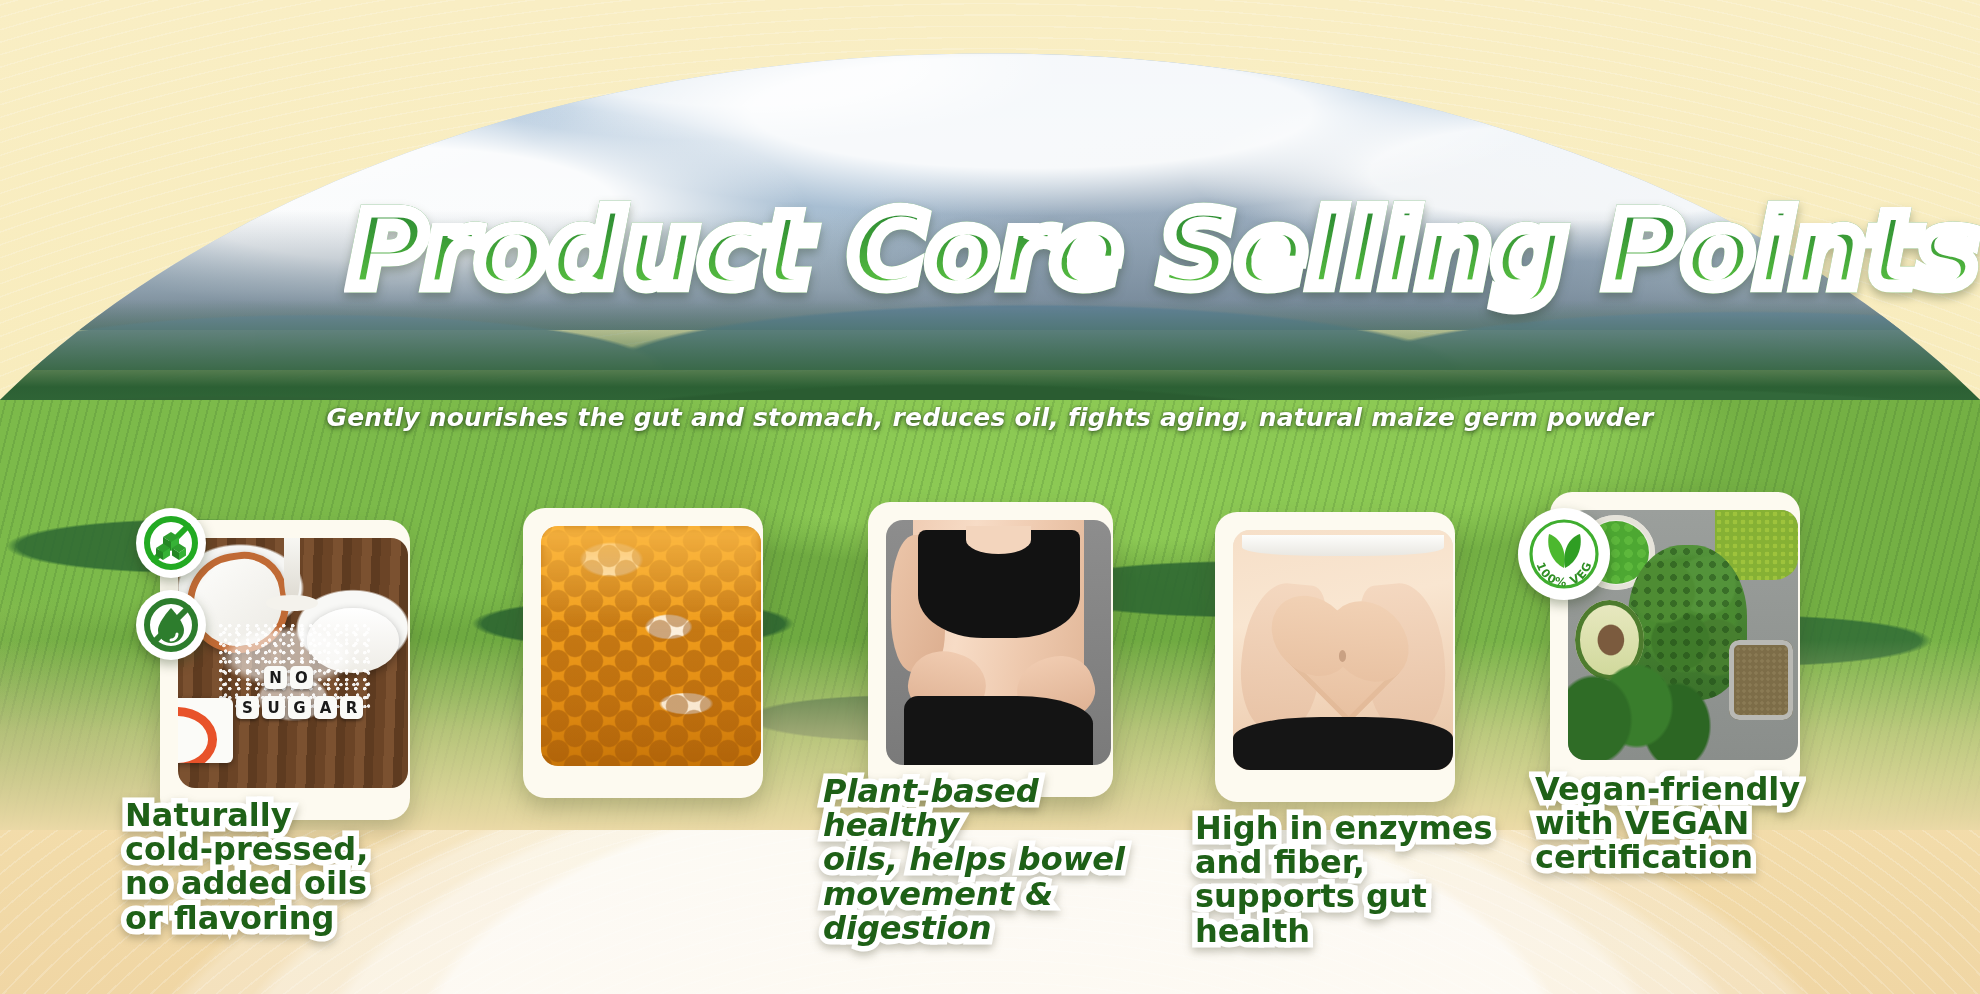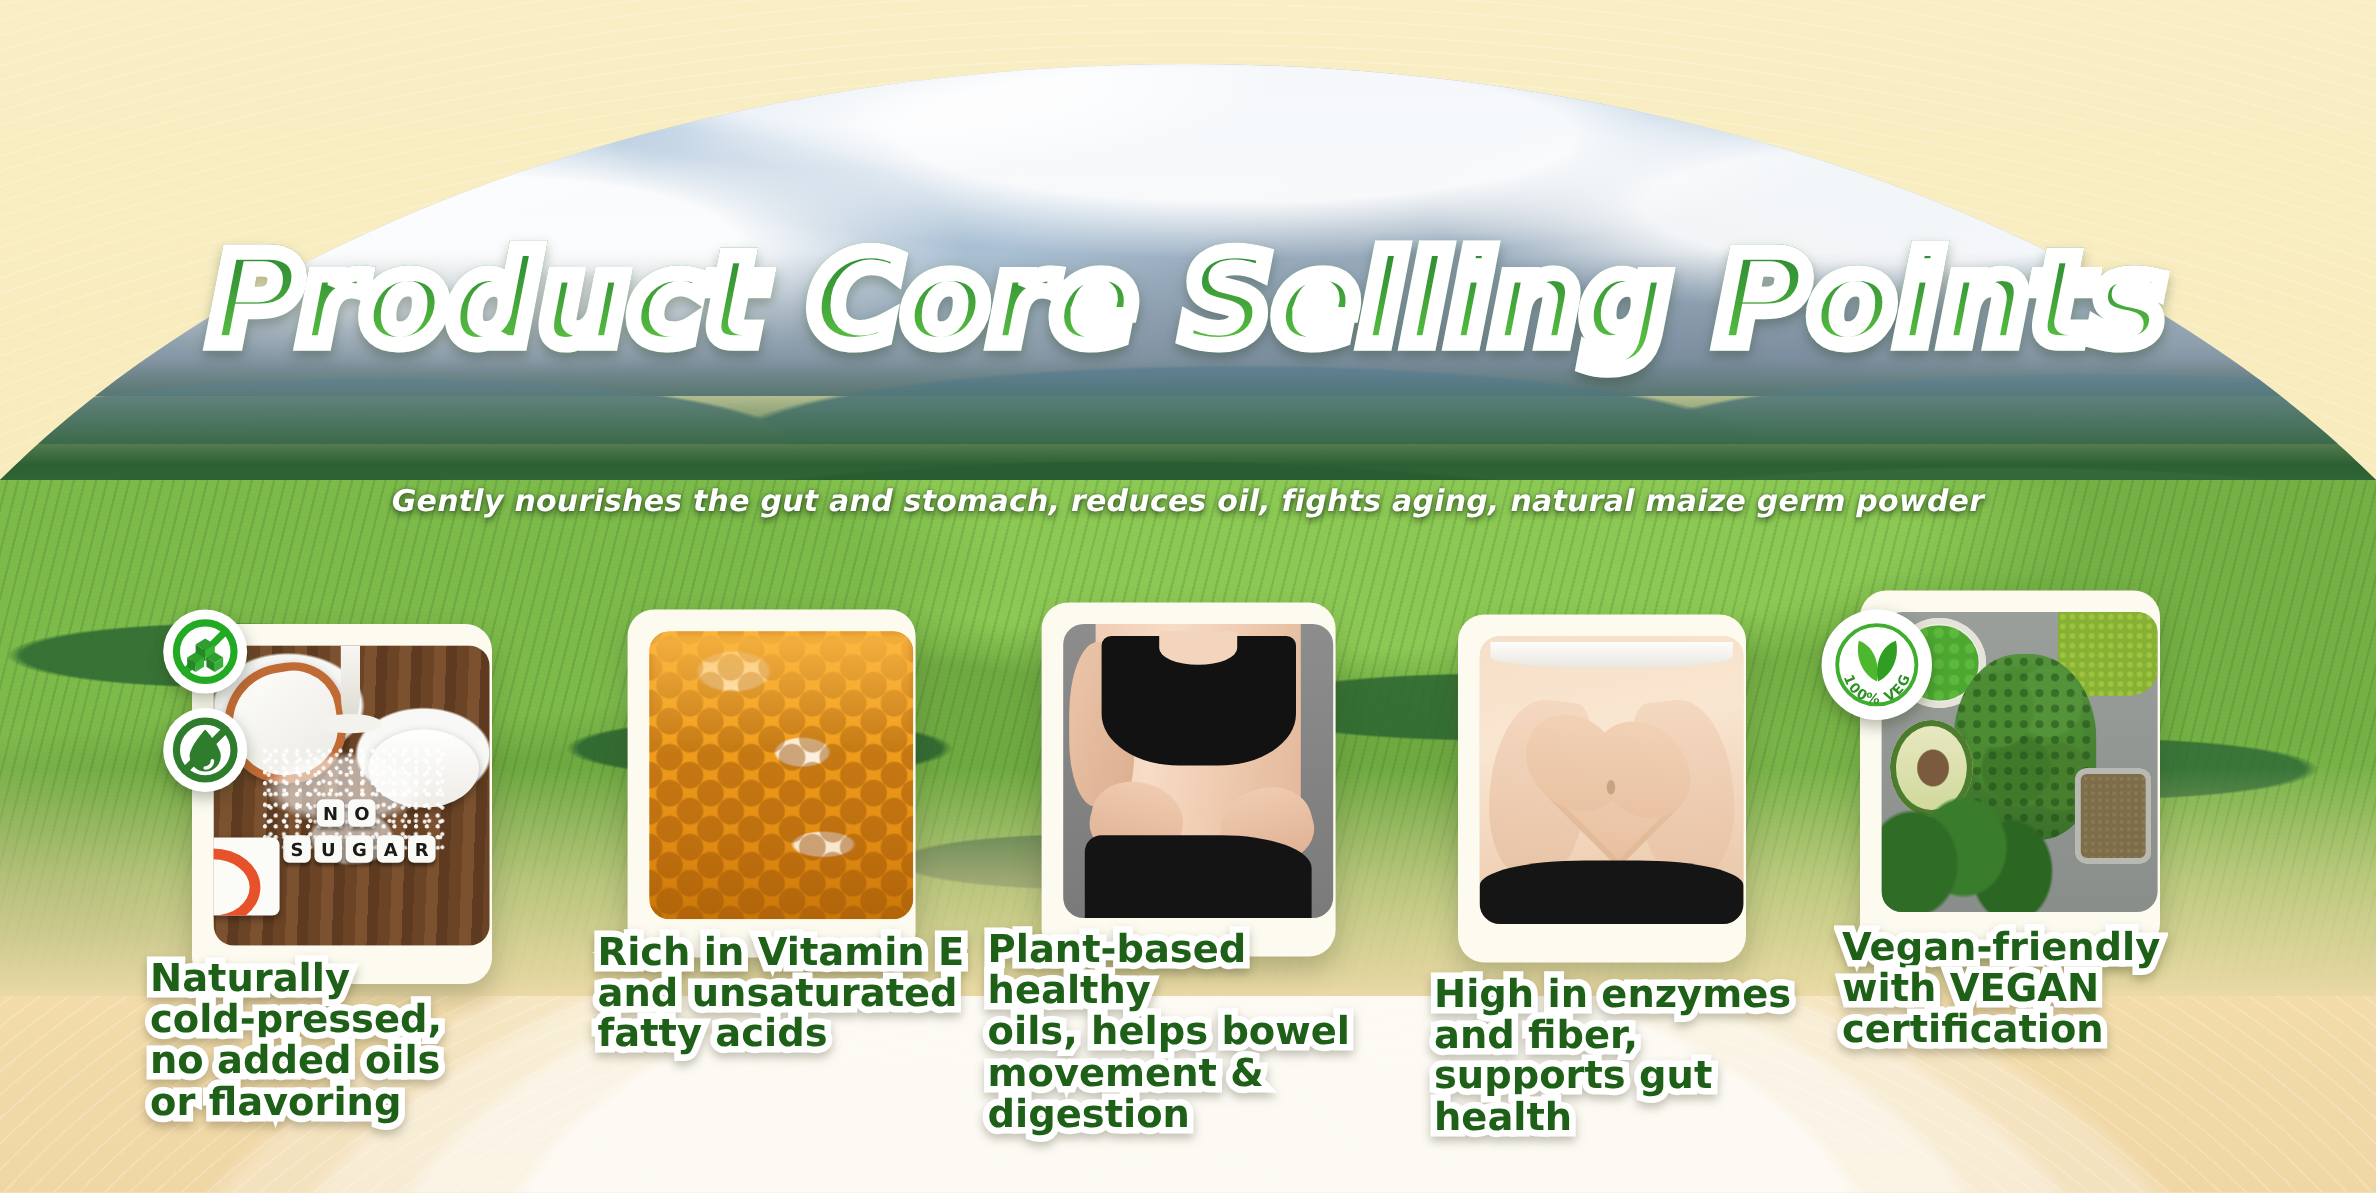--- a/index.html
+++ b/index.html
@@ -104,21 +104,21 @@
   }
   
   .arc-fade{
     position:absolute; left:0; bottom:0; width:100%; height:190px;
     background:linear-gradient(rgba(238,214,162,0) 0%, rgba(240,218,168,.55) 48%, rgba(242,221,172,.95) 100%);
   }
 
   
   .title-wrap{
     position:absolute; left:0; top:195px; width:100%;
-    text-align:center; pointer-events:none;
+    text-align:right; pointer-events:none;
   }
   .title{
     display:inline-block;
     font-size:104px; font-weight:bold; font-style:italic;
     letter-spacing:1px; line-height:1.06;
     font-family:"DejaVu Sans", sans-serif;
     color:#3d9b3a;
     background:linear-gradient(#2b8a34 6%, #3a9b37 38%, #55bb40 78%, #63c445 100%);
     -webkit-background-clip:text; background-clip:text;
     -webkit-text-fill-color:transparent;
@@ -439,36 +439,33 @@
 cold-pressed,
 no added oils
 or flavoring</div>
     </div>
 
     <div class="card" style="left:523px; top:-12px;">
       <div class="frame" style="width:240px; height:290px;"></div>
       <div class="photo ph-honey" style="left:18px; top:18px; width:220px; height:240px;">
         <div class="honey-blur"></div>
       </div>
-      <div class="caption" style="left:-25px; top:268px; width:310px;">Rich in Vitamin E
-and unsaturated
-fatty acids</div>
     </div>
 
     <div class="card" style="left:868px; top:-18px;">
       <div class="frame" style="width:245px; height:295px;"></div>
       <div class="photo ph-torso" style="left:18px; top:18px; width:225px; height:245px;">
         <div class="skin"></div>
         <div class="arm"></div>
         <div class="top"></div>
         <div class="hand l"></div>
         <div class="hand r"></div>
         <div class="bottom"></div>
       </div>
-      <div class="caption" style="left:-45px; top:272px; width:360px;">Plant-based healthy
+      <div class="caption" style="left:-45px; top:272px; width:360px;font-style:italic;">Plant-based healthy
 oils, helps bowel
 movement &amp; digestion</div>
     </div>
 
     <div class="card" style="left:1215px; top:-8px;">
       <div class="frame" style="width:240px; height:290px;"></div>
       <div class="photo ph-belly" style="left:18px; top:18px; width:220px; height:240px;">
         <div class="skin"></div>
         <div class="waistband"></div>
         <div class="harm l"></div>

